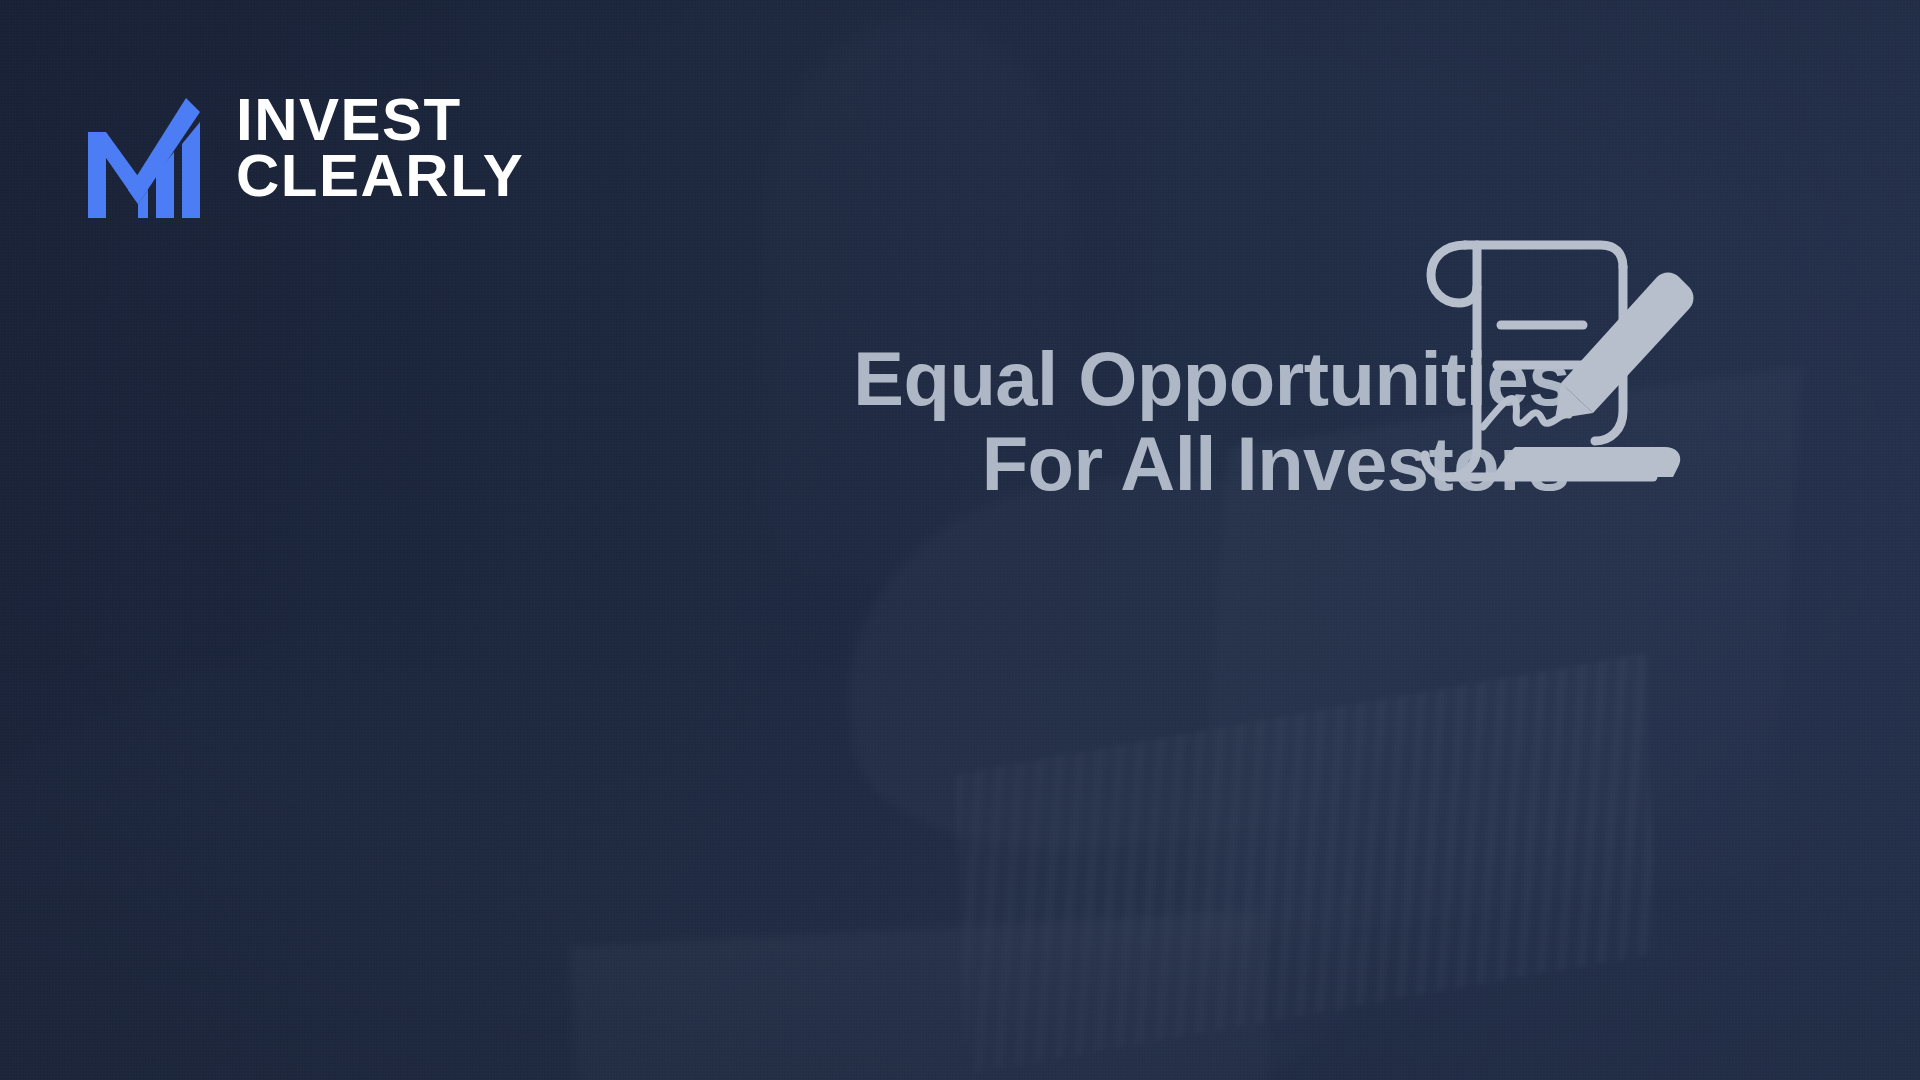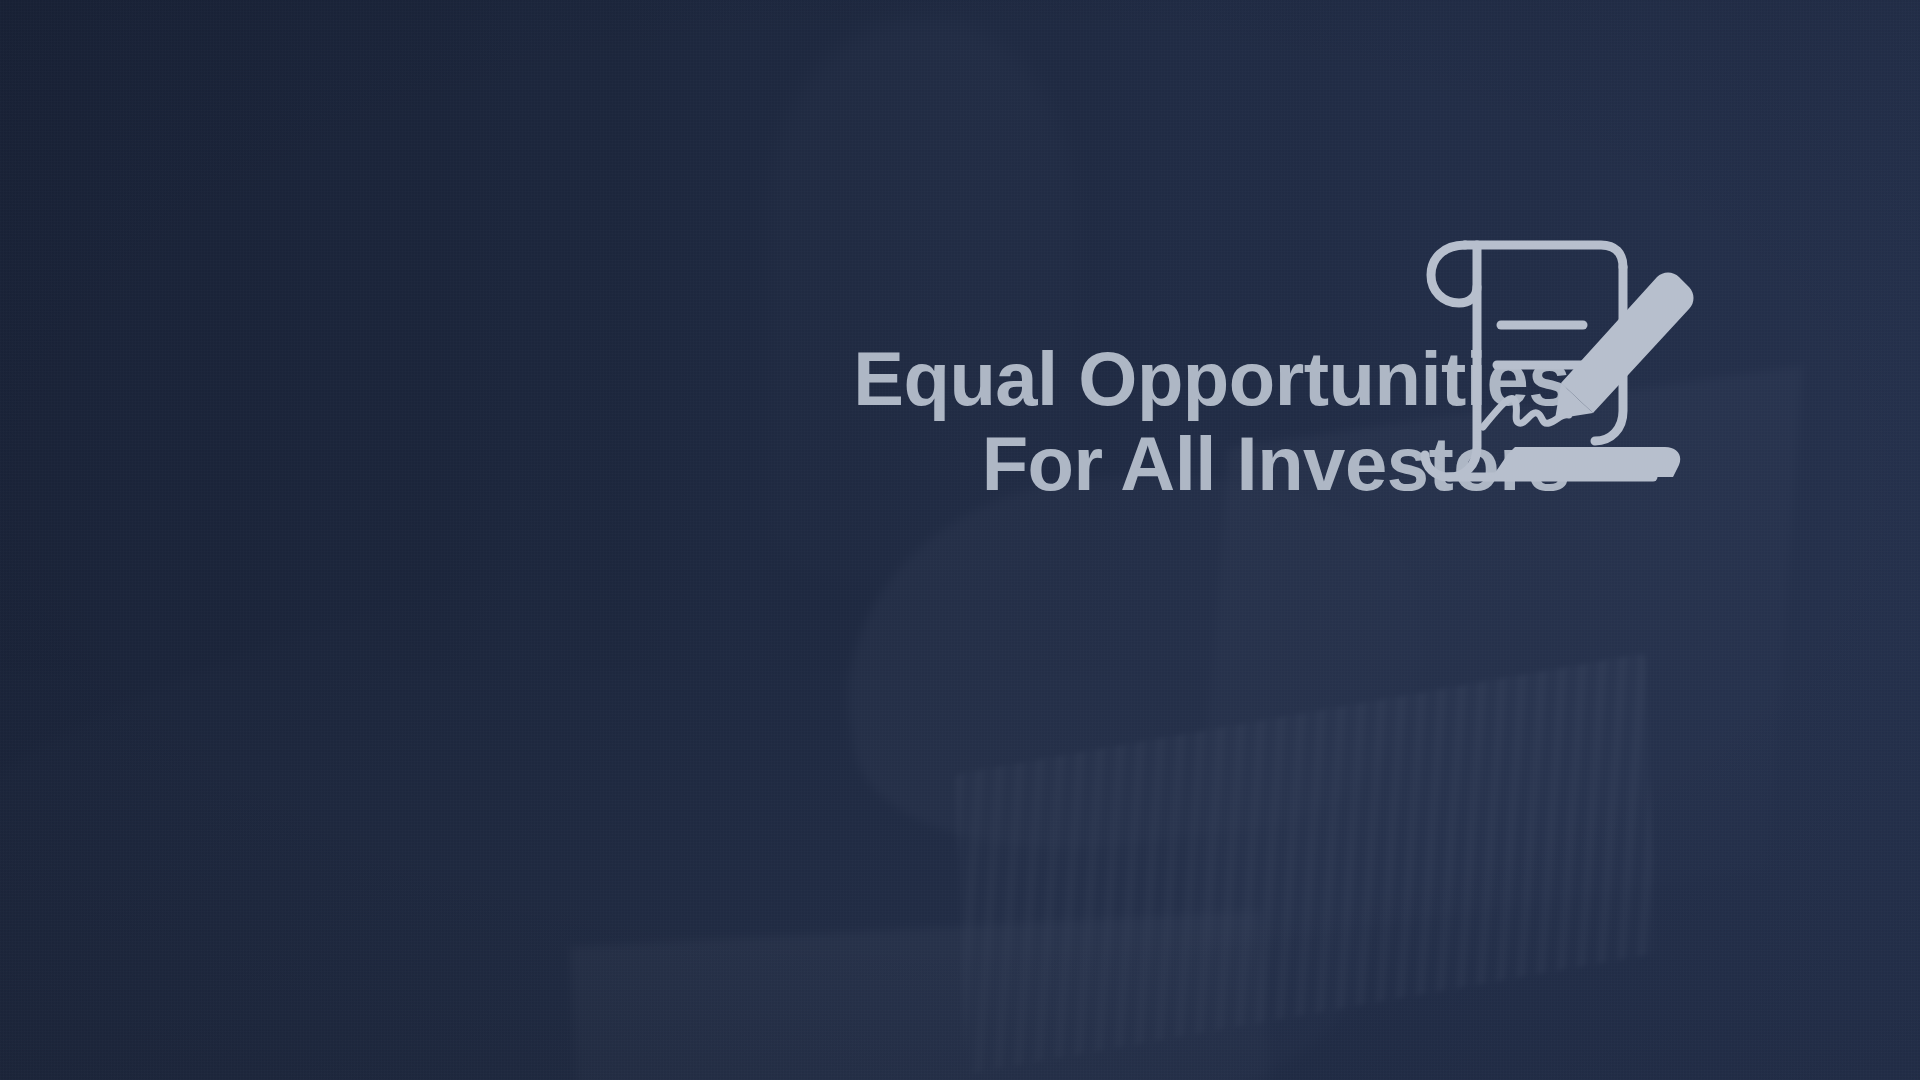--- a/index.html
+++ b/index.html
@@ -221,20 +221,37 @@
     <div class="photo-laptop-screen"></div>
     <div class="photo-arm"></div>
     <div class="photo-hand"></div>
     <div class="photo-keyboard"></div>
     <div class="photo-paper"></div>
     <div class="photo-overlay"></div>
     <div class="photo-vignette"></div>
     <div class="photo-noise"></div>
   </div>
 
+  <div class="logo">
+    <svg class="logo-mark" viewBox="0 0 128 140" aria-hidden="true">
+
+      <polygon points="8,54 26,54 26,140 8,140" fill="#4c7df5"></polygon>
+      <polygon points="8,54 26,54 68,112 58,126" fill="#4c7df5"></polygon>
+
+      <polygon points="58,126 48,112 106,20 120,34" fill="#4c7df5"></polygon>
+
+      <polygon points="58,126 68,112 68,140 58,140" fill="#4c7df5"></polygon>
+
+      <polygon points="76,96 94,74 94,140 76,140" fill="#4c7df5"></polygon>
+
+      <polygon points="102,66 120,44 120,140 102,140" fill="#4c7df5"></polygon>
+    </svg>
+    <div class="logo-wordmark">INVEST
+CLEARLY</div>
+  </div>
 
   <div class="headline">
     <span class="line">Equal Opportunities</span>
     <span class="line">For All Investors</span>
   </div>
 
   <div class="scroll-illustration">
     <svg viewBox="0 0 310 290" fill="none" aria-hidden="true">
       <g stroke="#b7bfcd" stroke-width="9" stroke-linecap="round" stroke-linejoin="round" fill="none">
 

